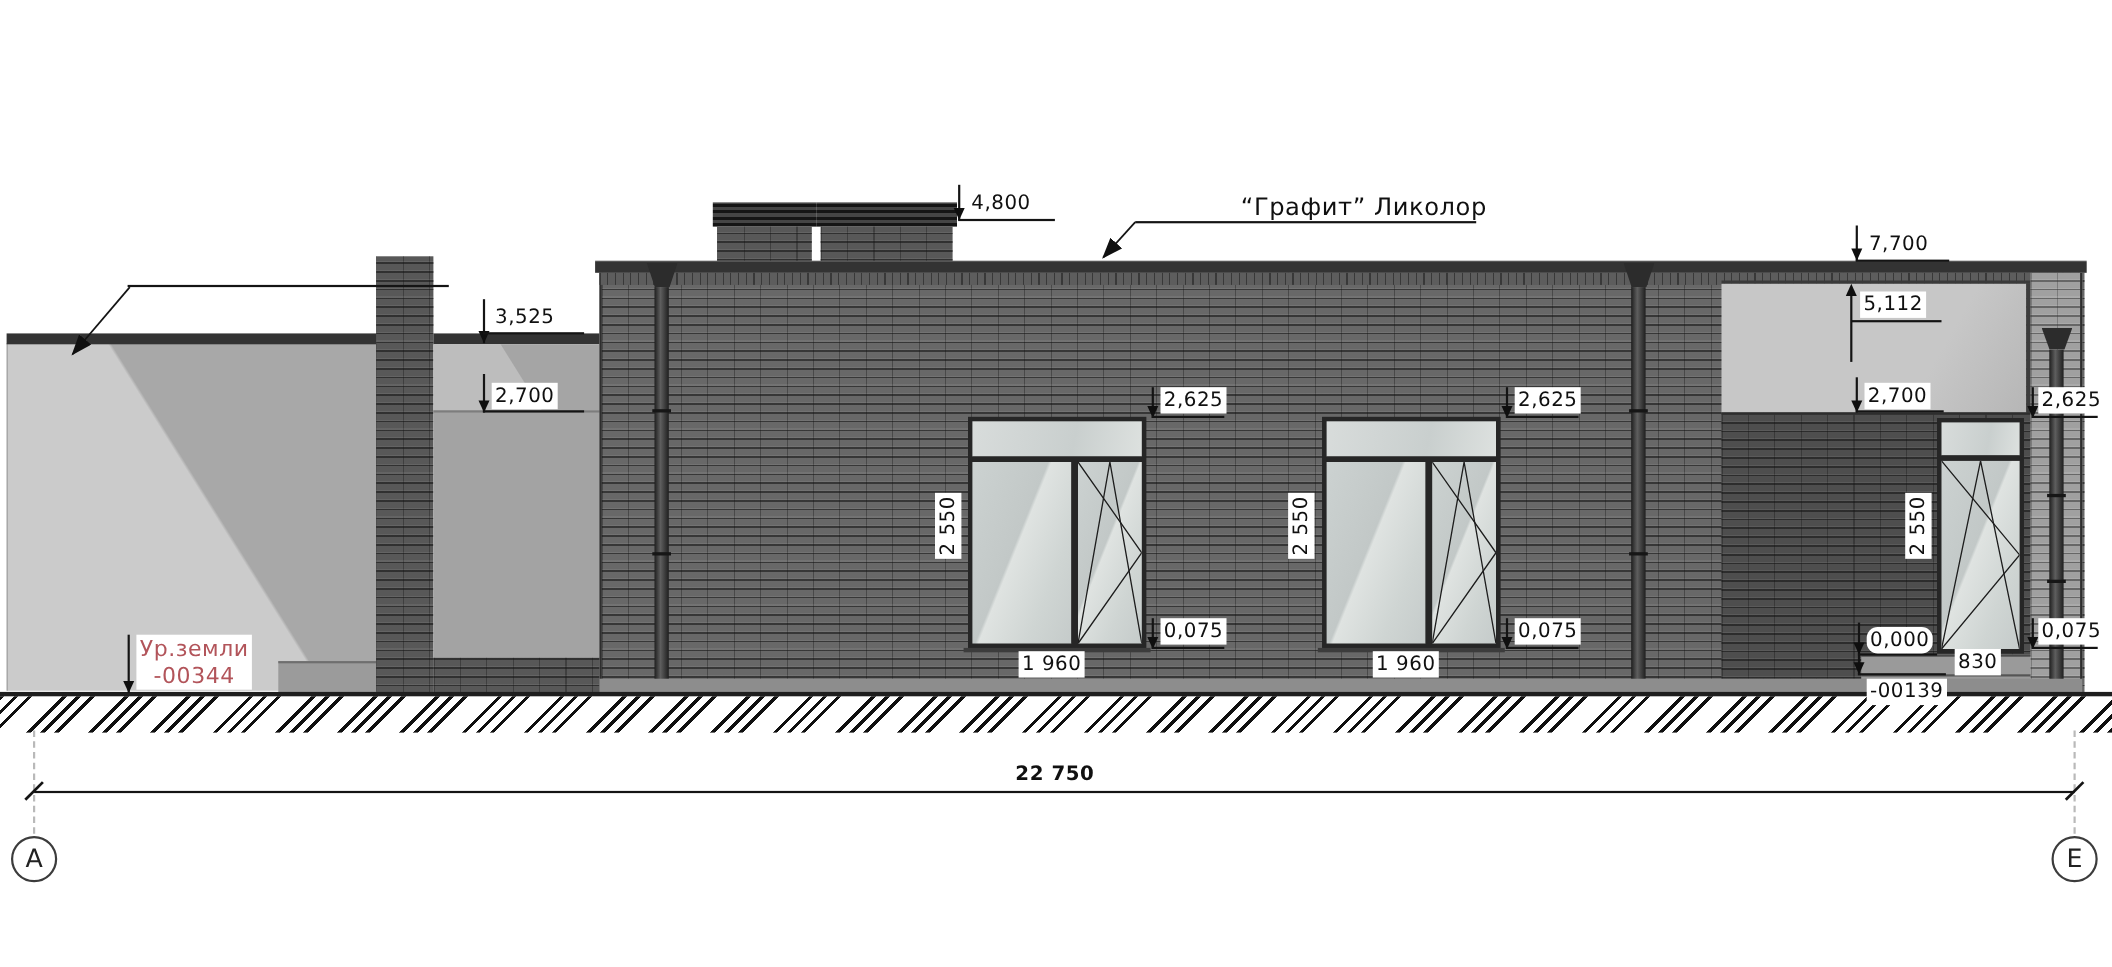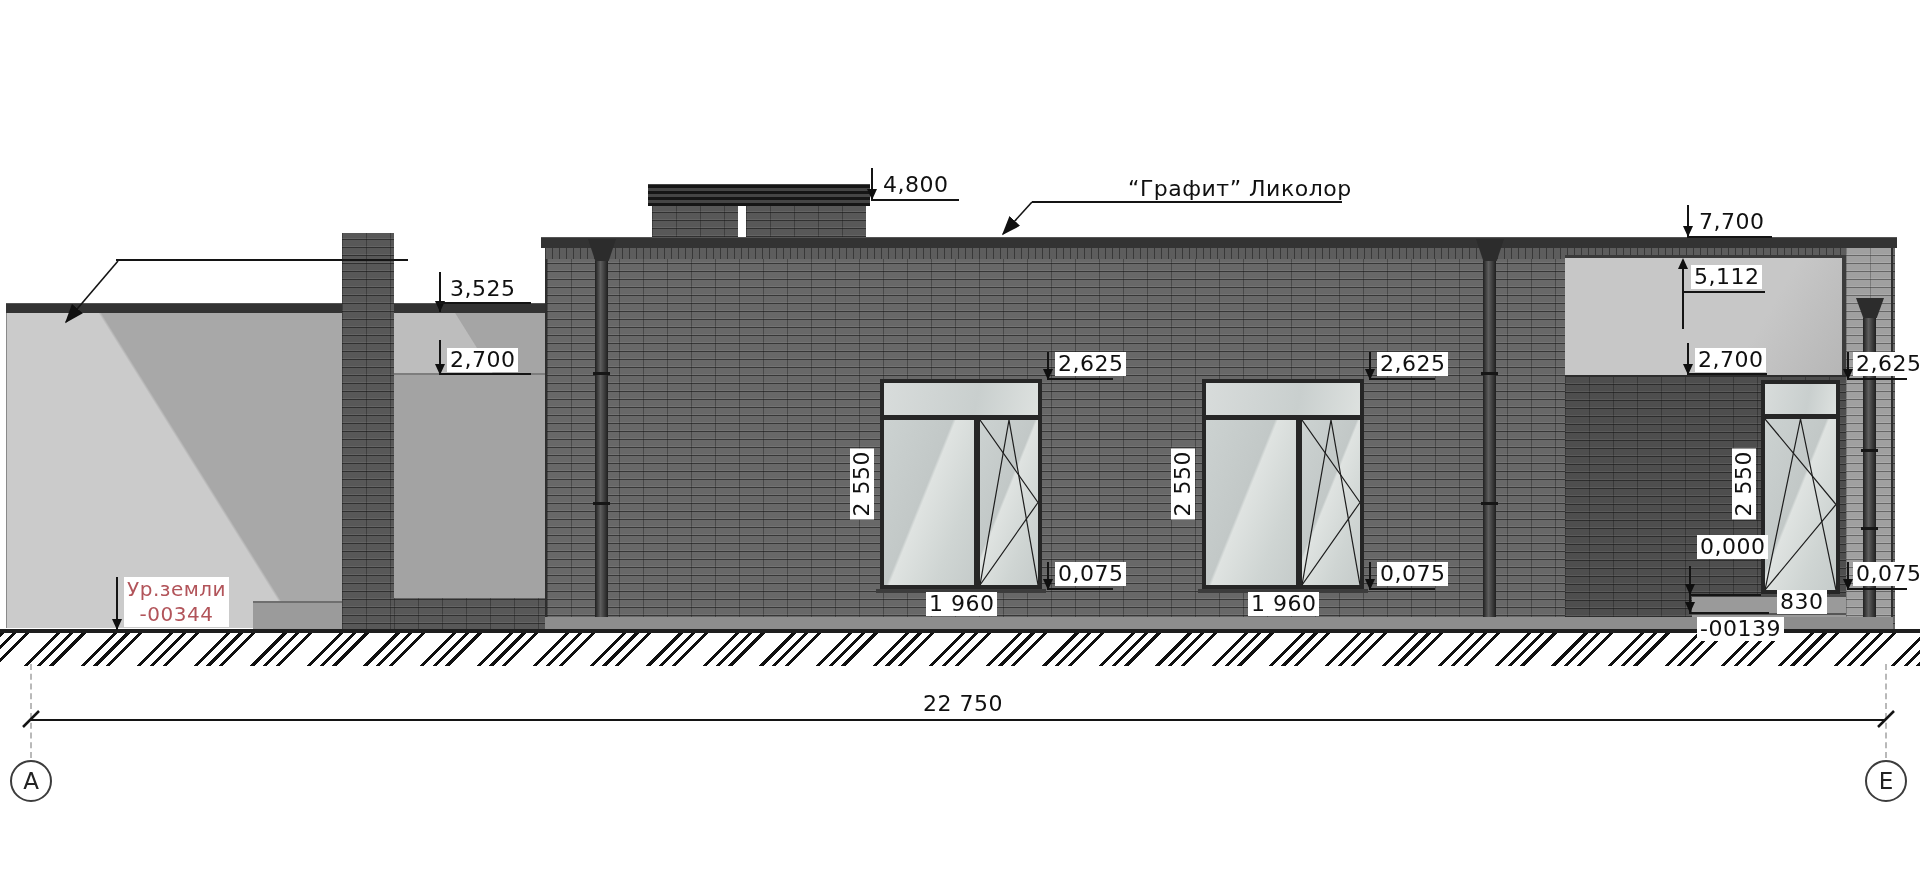--- a/index.html
+++ b/index.html
@@ -28,21 +28,21 @@
   .bracket{height:3px;background:#161616;}
   .hatch{background-image:repeating-linear-gradient(315deg,
       #101010 0 3px, transparent 3px 9px,
       #101010 9px 12px, transparent 12px 18px,
       #101010 18px 21px, transparent 21px 40px);}
   
   .vline{position:absolute;width:2px;background:#141414;z-index:25;}
   .hline{position:absolute;height:2px;background:#141414;z-index:25;}
   .tri-down{position:absolute;width:0;height:0;border-left:5px solid transparent;border-right:5px solid transparent;border-top:11px solid #0f0f0f;z-index:25;}
   .tri-up{position:absolute;width:0;height:0;border-left:5px solid transparent;border-right:5px solid transparent;border-bottom:11px solid #0f0f0f;z-index:25;}
-  .lbl{position:absolute;background:#fff;color:#101010;font-size:22px;line-height:24px;
+  .lbl{position:absolute;background:#fff;color:#101010;font-size:18px;line-height:24px;
        padding:0 3px;white-space:nowrap;z-index:30;letter-spacing:.5px;}
   .lbl.nobg{background:transparent;}
   .lbl.vert{writing-mode:vertical-rl;transform:rotate(180deg);padding:3px 0;line-height:24px;}
   .lbl.red{color:#b2545a;text-align:center;line-height:25px;}
   .dash-v{position:absolute;width:0;border-left:2px dashed #b9b9b9;z-index:20;}
   .bubble{position:absolute;width:42px;height:42px;border:2px solid #3c3c3c;border-radius:50%;
           background:#fff;display:flex;align-items:center;justify-content:center;
           font-size:23px;color:#222;z-index:30;box-sizing:border-box;}
   svg.overlay{position:absolute;left:0;top:0;z-index:26;pointer-events:none;}
 </style>
@@ -196,35 +196,35 @@
   <div class="lbl" style="left:1377px;top:562px;">0,075</div>
 
   <div class="vline" style="left:1847px;top:562px;height:28px;"></div>
   <div class="tri-down" style="left:1843px;top:579px;"></div>
   <div class="hline" style="left:1847px;top:588px;width:60px;"></div>
   <div class="lbl" style="left:1853px;top:562px;">0,075</div>
 
   <div class="vline" style="left:1689px;top:566px;height:47px;"></div>
   <div class="tri-down" style="left:1685px;top:584px;"></div>
   <div class="hline" style="left:1689px;top:594px;width:72px;"></div>
-  <div class="lbl" style="left:1697px;top:535px;">0,000</div>
+  <div class="lbl" style="left:1697px;top:570px;border-radius:10px;">0,000</div>
 
   <div class="tri-down" style="left:1685px;top:602px;"></div>
   <div class="hline" style="left:1689px;top:612px;width:80px;"></div>
   <div class="lbl" style="left:1697px;top:617px;">-00139</div>
 
   <div class="lbl vert" style="left:850px;top:448px;">2 550</div>
   <div class="lbl vert" style="left:1171px;top:448px;">2 550</div>
   <div class="lbl vert" style="left:1732px;top:448px;">2 550</div>
   <div class="lbl" style="left:926px;top:592px;">1 960</div>
   <div class="lbl" style="left:1248px;top:592px;">1 960</div>
   <div class="lbl" style="left:1777px;top:590px;">830</div>
 
   <div class="hline" style="left:31px;top:719px;width:1855px;"></div>
-  <div class="lbl nobg" style="left:920px;top:692px;">22 750</div>
+  <div class="lbl nobg" style="left:920px;top:692px;font-weight:bold;">22 750</div>
   <div class="dash-v" style="left:30px;top:664px;height:94px;"></div>
   <div class="dash-v" style="left:1885px;top:664px;height:94px;"></div>
   <div class="bubble" style="left:10px;top:760px;">
       <span>А</span>
     </div>
   <div class="bubble" style="left:1865px;top:760px;">
       <span>Е</span>
     </div>
 
   <div class="hline" style="left:116px;top:259px;width:292px;"></div>

